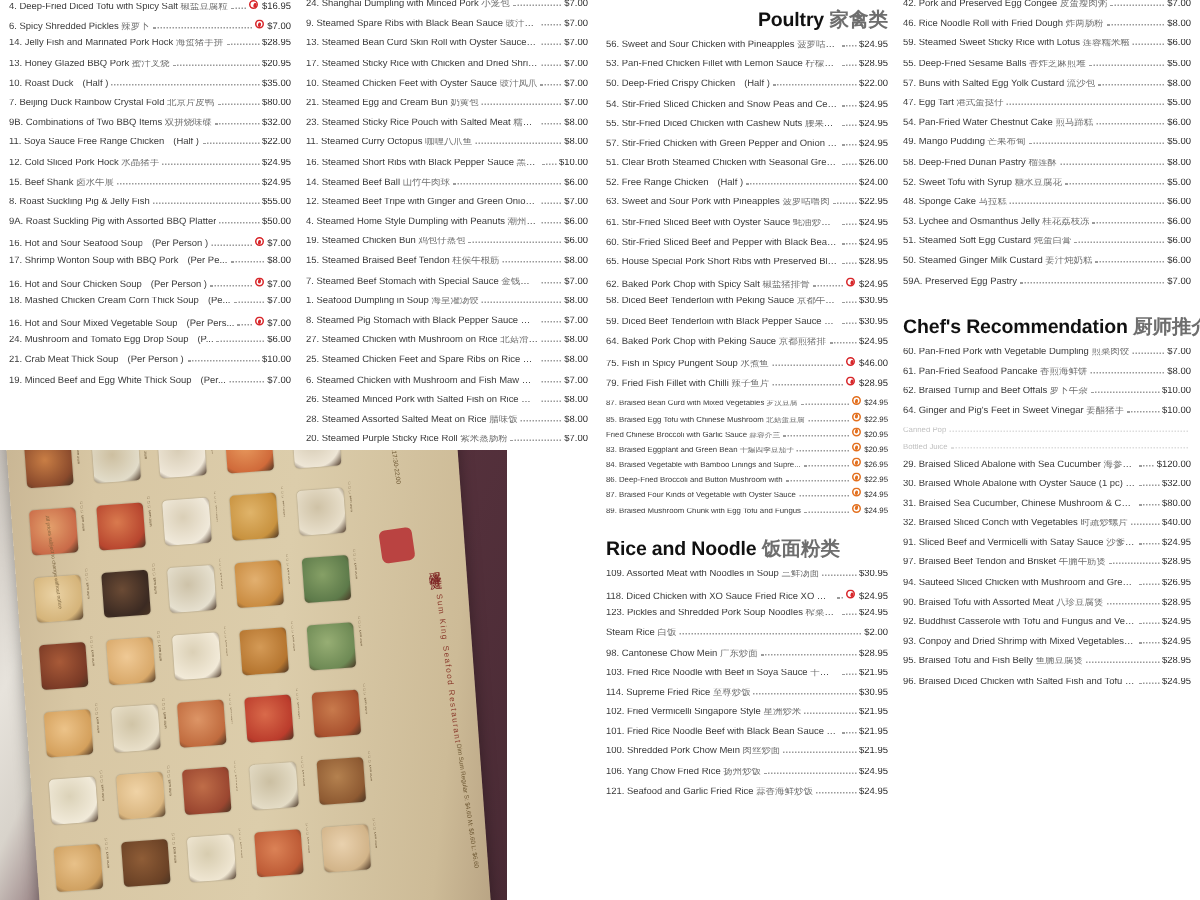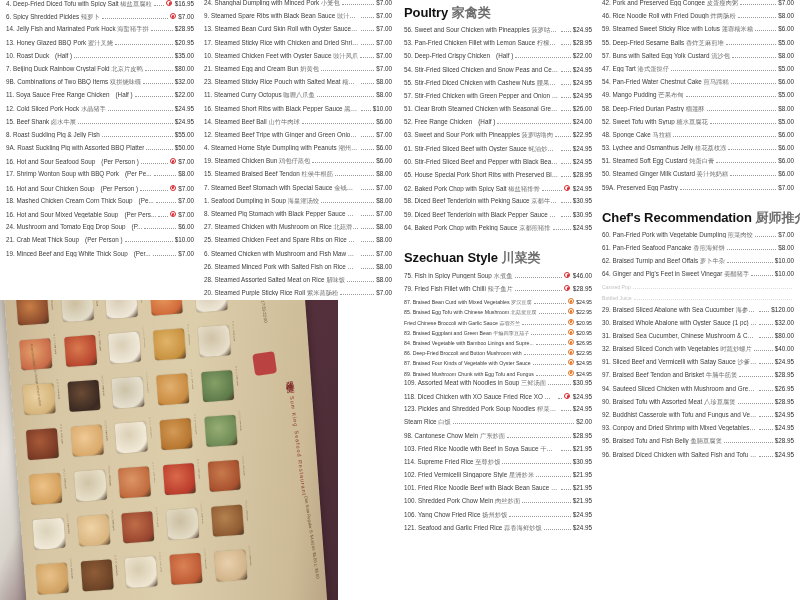--- a/index.html
+++ b/index.html
@@ -32,21 +32,21 @@
   .sec-head {
     font-size: 13px;
     font-weight: bold;
     color: #111;
     margin: 13px 0 6px 0;
     letter-spacing: -0.1px;
     line-height: 1.15;
     white-space: nowrap;
   }
   .sec-head .cjk { font-weight: bold; letter-spacing: 0px; }
-  .col .sec-head:first-child { margin-top: 6px; }
+  .col .sec-head:first-child { margin-top: 6px; text-align: right; }
 
   
   .row {
     display: flex;
     align-items: baseline;
     font-size: 6.3px;
     line-height: 1.0;
     height: 13.2px;
     color: #3a3a3a;
     white-space: nowrap;
@@ -536,21 +536,20 @@
           <span class="nm">59. Diced Beef Tenderloin with Black Pepper Sauce<span class="cjk"> 黑椒牛柳</span></span>
           <span class="dots"></span>
           <span class="pr">$30.95</span>
         </div>
         <div class="row">
           <span class="nm">64. Baked Pork Chop with Peking Sauce<span class="cjk"> 京都煎猪排</span></span>
           <span class="dots"></span>
           <span class="pr">$24.95</span>
         </div>
       </div>
-      <div class="sec-head">Szechuan Style<span class="cjk"> 川菜类</span></div>
       <div>
         <div class="row">
           <span class="nm">75. Fish in Spicy Pungent Soup<span class="cjk"> 水煮鱼</span></span>
           <span class="dots"></span>
           <span class="spicy"></span>
           <span class="pr">$46.00</span>
         </div>
         <div class="row">
           <span class="nm">79. Fried Fish Fillet with Chilli<span class="cjk"> 辣子鱼片</span></span>
           <span class="dots"></span>
@@ -601,20 +600,21 @@
           <span class="spicy orange"></span>
           <span class="pr">$24.95</span>
         </div>
         <div class="row">
           <span class="nm">89. Braised Mushroom Chunk with Egg Tofu and Fungus</span>
           <span class="dots"></span>
           <span class="spicy orange"></span>
           <span class="pr">$24.95</span>
         </div>
       </div>
+      <div class="sec-head">Rice and Noodle<span class="cjk"> 饭面粉类</span></div>
       <div>
         <div class="row">
           <span class="nm">109. Assorted Meat with Noodles in Soup<span class="cjk"> 三鲜汤面</span></span>
           <span class="dots"></span>
           <span class="pr">$30.95</span>
         </div>
         <div class="row">
           <span class="nm">118. Diced Chicken with XO Sauce Fried Rice XO<span class="cjk"> 酱鸡粒炒饭</span></span>
           <span class="dots"></span>
           <span class="spicy"></span>

